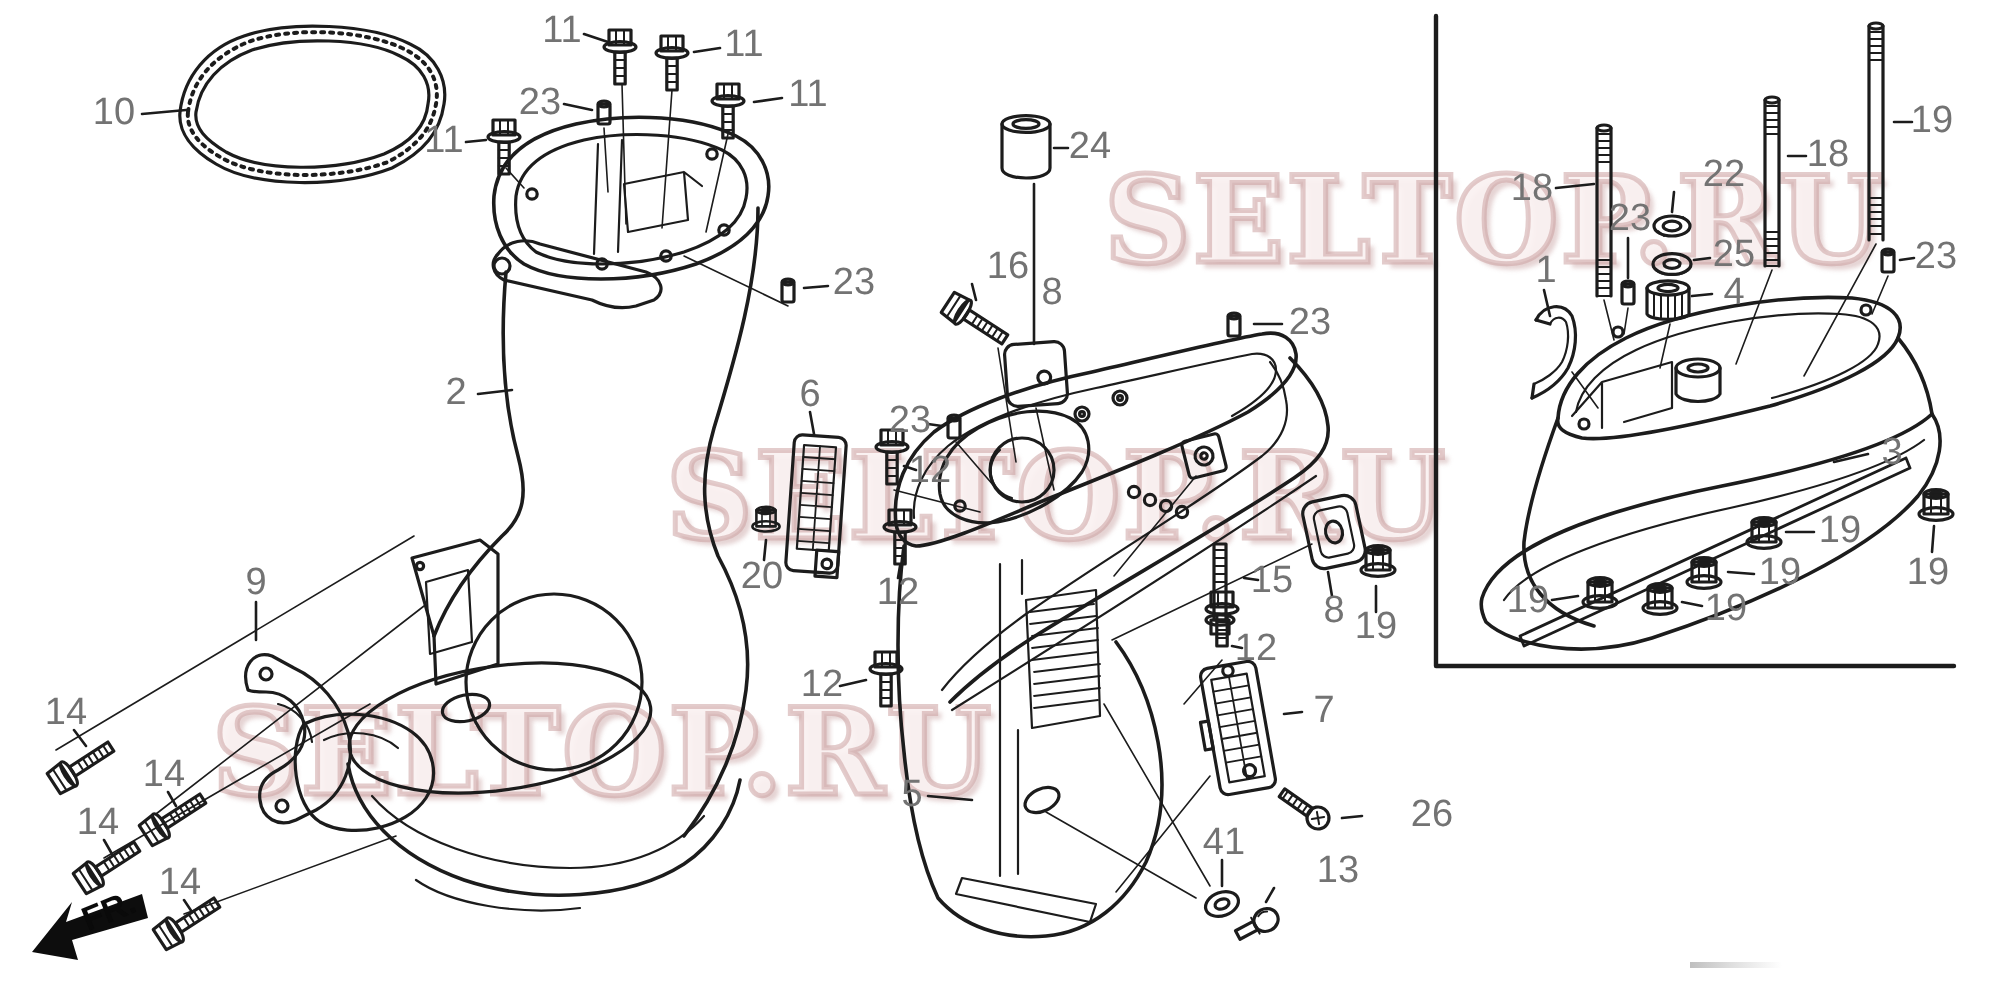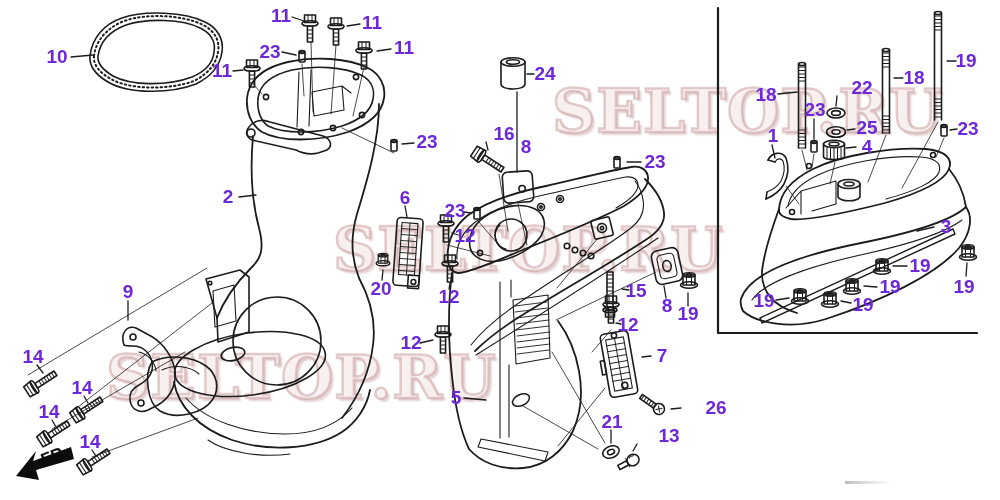--- a/index.html
+++ b/index.html
@@ -7,21 +7,21 @@
          font-family:"Liberation Sans",sans-serif;}
   .wm-layer{position:absolute;inset:0;z-index:1;pointer-events:none;}
   .watermark{position:absolute;font-family:"DejaVu Serif",serif;font-weight:700;
     font-size:60px;letter-spacing:1px;white-space:nowrap;
     color:rgba(250,241,241,0.92);
     -webkit-text-stroke:2.5px rgba(204,163,163,0.55);
     text-shadow:3px 3px 2px rgba(186,140,140,0.38), -1px -1px 0 rgba(255,255,255,0.7);}
   svg.art{position:absolute;left:0;top:0;z-index:2;}
   .label-layer{position:absolute;inset:0;z-index:3;pointer-events:none;}
   .plabel{position:absolute;transform:translate(-50%,-50%);
-    font-weight:bold;font-size:19px;color:#6d28d9;white-space:nowrap;}
+    font-weight:normal;font-size:19px;color:#737373;white-space:nowrap;}
   .fr-label{position:absolute;left:41px;top:446px;z-index:3;
     font-weight:bold;font-size:17px;color:#0a0a0a;transform:rotate(-22deg);}
   .print-code{position:absolute;left:845px;top:481px;width:46px;height:3px;z-index:2;
     background:linear-gradient(90deg,#8a8a8a,#c4c4c4 45%,rgba(200,200,200,0));opacity:.55;}
 </style>
 </head>
 <body>
 
 <div class="stage">
 
@@ -338,21 +338,21 @@
       <div class="plabel" style="left: 381px; top: 289px;">20</div>
       <div class="plabel" style="left: 449px; top: 297px;">12</div>
       <div class="plabel" style="left: 411px; top: 343px;">12</div>
       <div class="plabel" style="left: 636px; top: 291px;">15</div>
       <div class="plabel" style="left: 667px; top: 306px;">8</div>
       <div class="plabel" style="left: 688px; top: 314px;">19</div>
       <div class="plabel" style="left: 628px; top: 325px;">12</div>
       <div class="plabel" style="left: 456px; top: 398px;">5</div>
       <div class="plabel" style="left: 662px; top: 356px;">7</div>
       <div class="plabel" style="left: 716px; top: 408px;">26</div>
-      <div class="plabel" style="left: 612px; top: 422px;">21</div>
+      <div class="plabel" style="left: 612px; top: 422px;">41</div>
       <div class="plabel" style="left: 639px; top: 436px; margin-left: 30px;">13</div>
       <div class="plabel" style="left: 128px; top: 292px;">9</div>
       <div class="plabel" style="left: 33px; top: 357px;">14</div>
       <div class="plabel" style="left: 82px; top: 388px;">14</div>
       <div class="plabel" style="left: 49px; top: 412px;">14</div>
       <div class="plabel" style="left: 90px; top: 442px;">14</div>
       <div class="plabel" style="left: 966px; top: 61px;">19</div>
       <div class="plabel" style="left: 914px; top: 78px;">18</div>
       <div class="plabel" style="left: 766px; top: 95px;">18</div>
       <div class="plabel" style="left: 862px; top: 88px;">22</div>

